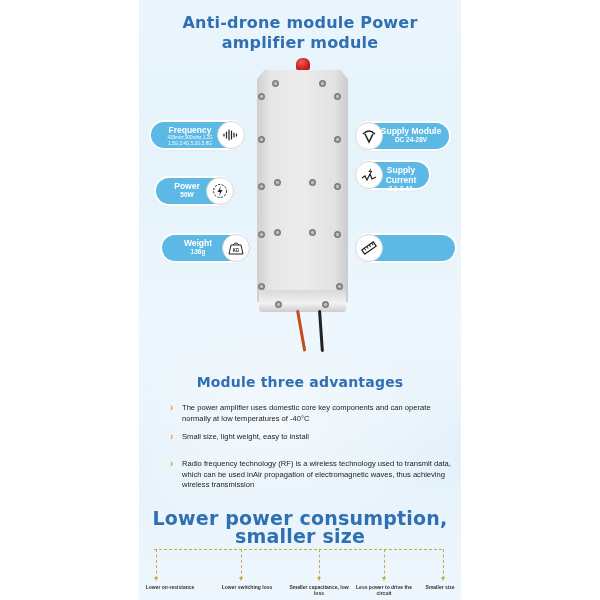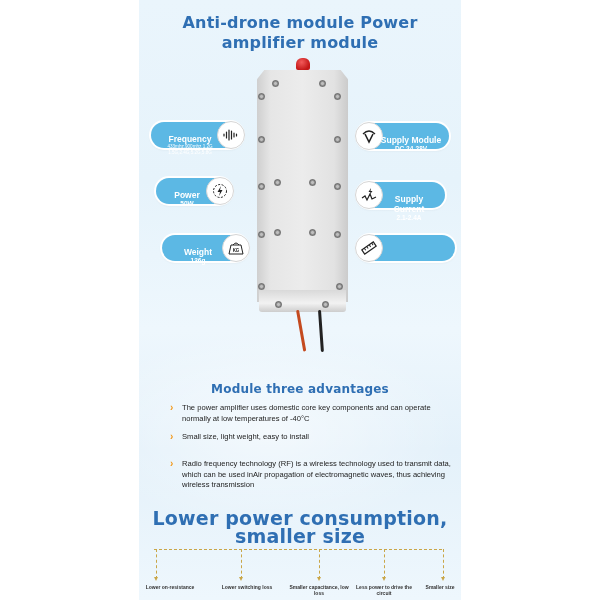--- a/index.html
+++ b/index.html
@@ -3,36 +3,36 @@
 <meta charset="utf-8">
 <style>
   html, body { margin:0; padding:0; }
   body { width:600px; height:600px; background:#ffffff; position:relative; overflow:hidden; font-family:"Liberation Sans", sans-serif; }
   .panel { position:absolute; left:139px; top:0; width:322px; height:600px;
     background: linear-gradient(180deg, #eaf5fc 0%, #e6f3fb 30%, #eef7fd 55%, #e4f1fa 75%, #eef7fd 100%); overflow:hidden; }
   .panel::before { content:""; position:absolute; left:-60px; top:330px; width:380px; height:200px; border-radius:50%;
     background: radial-gradient(ellipse at center, rgba(255,255,255,0.55), rgba(255,255,255,0) 70%); }
   .title { position:absolute; left:0; width:322px; text-align:center; color:#2f6fb3; font-weight:900; font-family:"DejaVu Sans", sans-serif; letter-spacing:0.2px; }
   .t1 { top:13px; font-size:16px; line-height:20px; }
-  .t2 { top:382px; font-size:12px; }
+  .t2 { top:374px; font-size:14px; }
   .t3 { top:509px; font-size:19px; line-height:18px; }
 
   
   .antenna { position:absolute; left:296px; top:58px; width:14px; height:12px; background:radial-gradient(circle at 40% 35%, #f25a5a, #c41818 70%); border-radius:6px 6px 2px 2px; }
   .device { position:absolute; left:257px; top:70px; width:91px; height:232px; background:linear-gradient(90deg,#cfcfcf 0%, #e6e6e6 15%, #ececec 50%, #e2e2e2 85%, #cbcbcb 100%);
     clip-path: polygon(8% 0, 92% 0, 100% 4%, 100% 100%, 0 100%, 0 4%); }
   .device-base { position:absolute; left:259px; top:290px; width:87px; height:22px; background:linear-gradient(180deg,#d9d9d9,#f2f2f2 60%,#cdcdcd); border-radius:0 0 3px 3px; }
   .screw { position:absolute; width:7px; height:7px; border-radius:50%; background:radial-gradient(circle, #bfbfbf 20%, #6f6f6f 55%, #9a9a9a 80%); }
   .wire { position:absolute; width:3px; border-radius:2px; }
   .wire.red { left:296px; top:310px; height:42px; background:#c44a1f; transform:rotate(-10deg); transform-origin:top; }
   .wire.black { left:318px; top:310px; height:42px; background:#222; transform:rotate(-4deg); transform-origin:top; }
 
   
   .pill { position:absolute; height:26px; background:#5cb8e4; border-radius:14px; box-shadow:0 0 0 2px #ffffff, 0 1px 3px rgba(0,0,0,0.15); color:#fff; text-align:center; }
-  .pill .l1 { font-size:8.5px; font-weight:bold; line-height:10px; margin-top:12px; }
+  .pill .l1 { font-size:8.5px; font-weight:bold; line-height:10px; margin-top:3px; }
   .pill .l2 { font-size:6.5px; font-weight:bold; line-height:8px; }
   .pill .sm { font-size:4.6px; line-height:5.5px; font-weight:normal; }
   .icon-circ { position:absolute; width:26px; height:26px; border-radius:50%; background:#ffffff; border:1px solid #d6d6d6; display:flex; align-items:center; justify-content:center; }
   .pill.left .txt { position:absolute; left:8px; right:22px; top:0; }
   .pill.right .txt { position:absolute; left:22px; right:6px; top:0; }
 
   
   .adv { position:absolute; left:170px; width:290px; font-size:7.6px; line-height:10.5px; color:#222; }
   .adv .chev { position:absolute; left:0; top:0; color:#f39a1c; font-weight:bold; font-size:10px; line-height:10px; }
   .adv .txt { margin-left:12px; }
@@ -131,21 +131,21 @@
         <path d="M2 6 Q8 0 14 6" fill="none" stroke="#222" stroke-width="1.3"></path>
         <path d="M4 6 L8 14 L12 6" fill="none" stroke="#222" stroke-width="1.6"></path>
       </svg>
   </div>
   <div class="txt">
     <div class="l1">Supply Module</div>
     <div class="l2">DC 24-28V</div>
   </div>
 </div>
 
-<div class="pill right" style="left:357px;top:182px;width:88px;">
+<div class="pill right" style="left:357px;top:162px;width:72px;">
   <div class="icon-circ" style="left:-2px;top:-1px;">
     <svg width="16" height="16" viewBox="0 0 16 16">
         <path d="M1 11 L4 9 L6 13 L9 7 L11 12 L15 10" fill="none" stroke="#222" stroke-width="1.2"></path>
         <path d="M10 1 L7.5 5 H9.5 L8.5 8 L11.5 4 H9.5 Z" fill="#222"></path>
       </svg>
   </div>
   <div class="txt">
     <div class="l1">Supply Current</div>
     <div class="l2">2.1-2.4A</div>
   </div>

